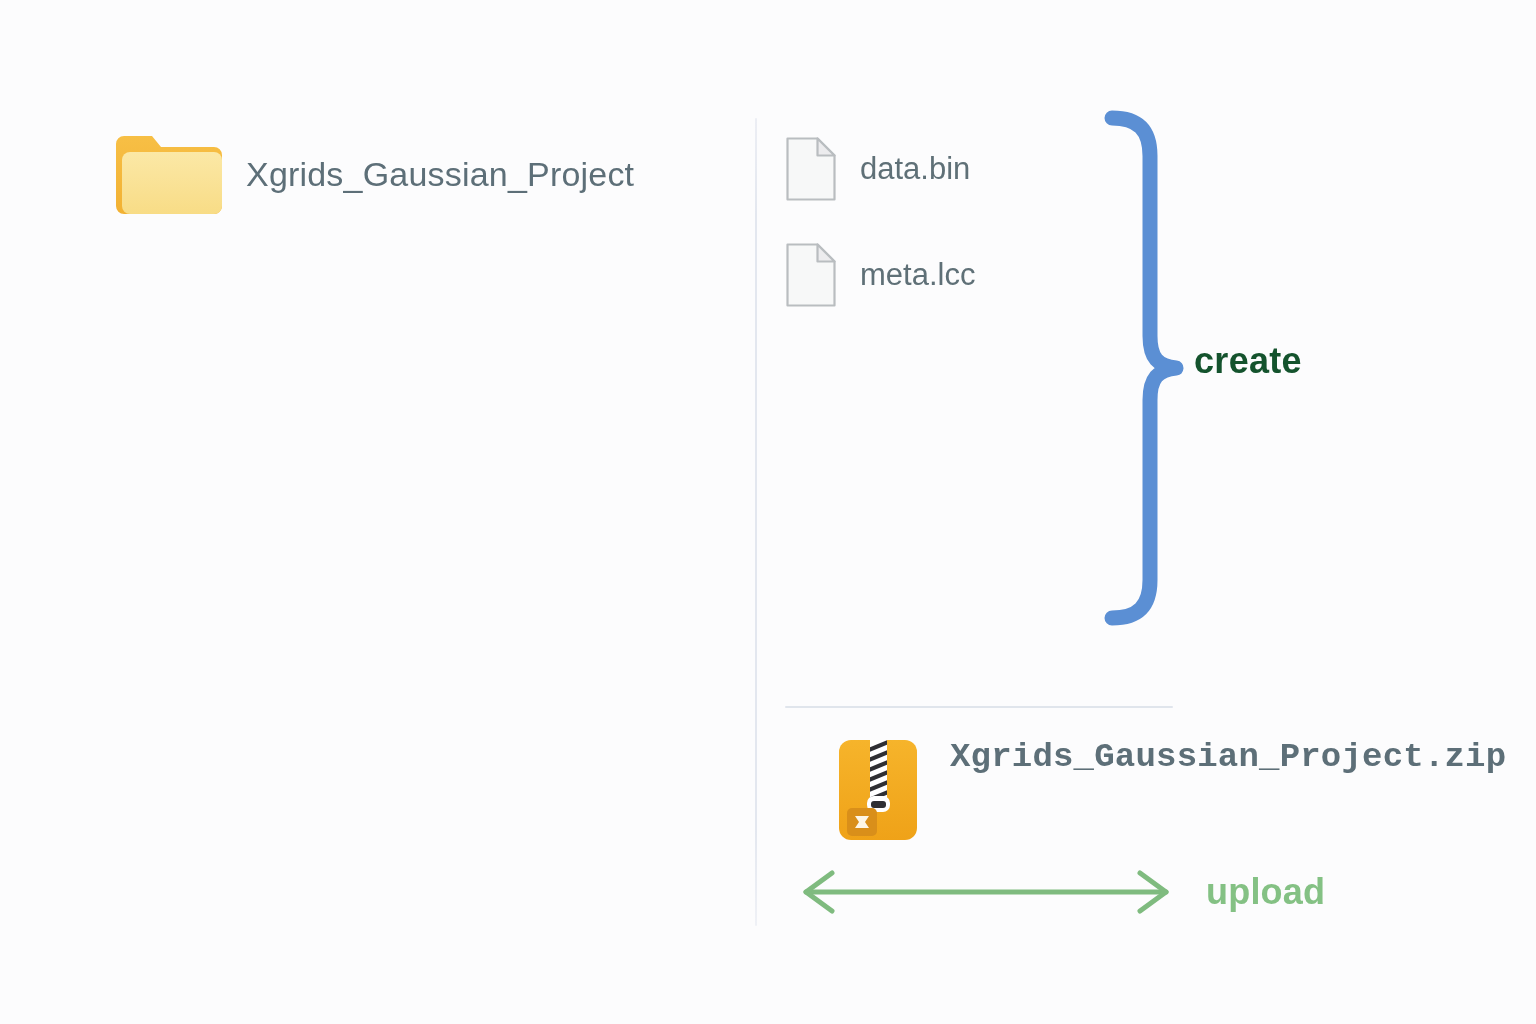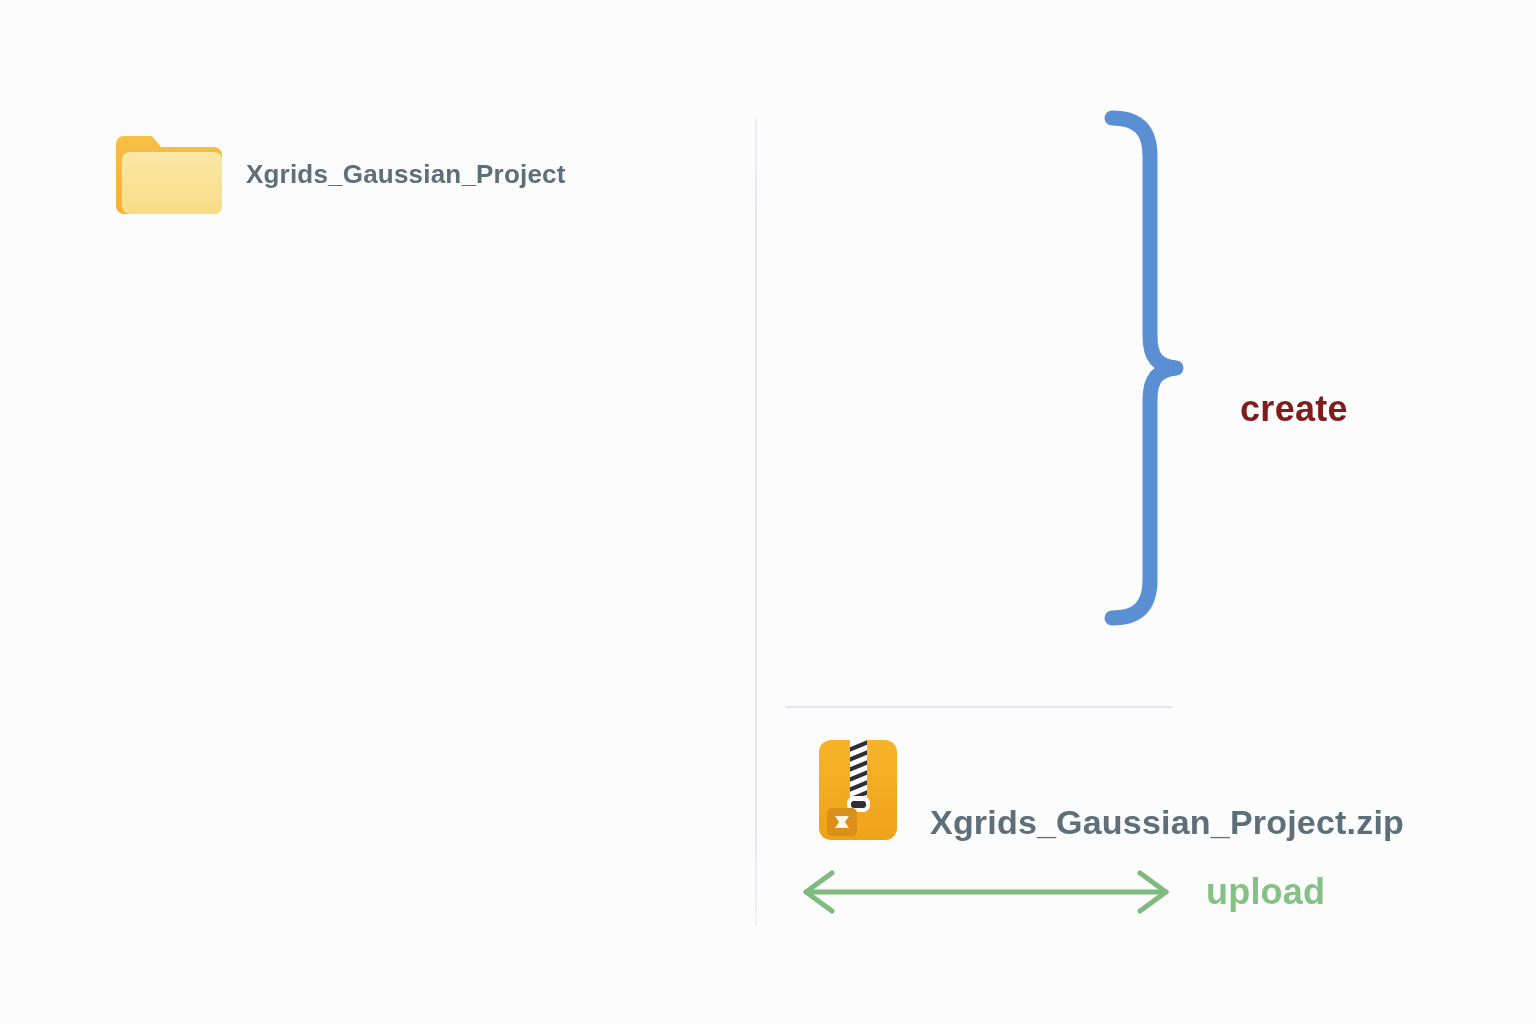--- a/index.html
+++ b/index.html
@@ -54,22 +54,22 @@
   }
   .folder-icon {
     width: 110px;
     height: 88px;
     position: relative;
     flex: none;
   }
   .folder-icon svg { display: block; }
   .folder-label {
     margin-left: 24px;
-    font-size: 26px;
-    font-weight: bold;
+    font-size: 34px;
+    font-weight: normal;
     color: #5d6f78;
     letter-spacing: 0.2px;
     white-space: nowrap;
   }
 
   
   .file-list {
     position: absolute;
     left: 786px;
     top: 138px;
@@ -98,37 +98,37 @@
   .brace-wrap {
     position: absolute;
     left: 1098px;
     top: 108px;
     width: 96px;
     height: 520px;
   }
   .brace-wrap svg { display: block; }
   .create-label {
     position: absolute;
-    left: 1240px;
+    left: 1194px;
     top: 340px;
     font-size: 36px;
     font-weight: bold;
-    color: #7f1d1d;
+    color: #14532d;
     letter-spacing: 0.3px;
     white-space: nowrap;
-    margin-top: 48px;
   }
 
   
   .zip-row {
     position: absolute;
-    left: 818px;
+    left: 838px;
     top: 738px;
     display: flex;
-    align-items: flex-end;
+    align-items: flex-start;
+    font-family: Liberation Mono, monospace;
   }
   .zip-icon {
     width: 80px;
     height: 104px;
     flex: none;
   }
   .zip-icon svg { display: block; }
   .zip-label {
     margin-left: 32px;
     font-size: 34px;
@@ -187,22 +187,40 @@
         <path d="M4 14 a8 8 0 0 1 8 -8 h28 l9 11 h53 a8 8 0 0 1 8 8 v51 a8 8 0 0 1 -8 8 h-90 a8 8 0 0 1 -8 -8 z" fill="url(#gFolderBack)"></path>
 
         <path d="M10 30 a8 8 0 0 1 8 -8 h84 a8 8 0 0 1 8 8 v46 a8 8 0 0 1 -8 8 h-84 a8 8 0 0 1 -8 -8 z" fill="url(#gFolderFront)"></path>
       </svg>
     </span>
     <span class="folder-label">Xgrids_Gaussian_Project</span>
   </div>
 
   <div class="file-list">
 
-
-
+    <div class="file-row">
+      <span class="file-icon">
+        <svg viewBox="0 0 50 64" width="50" height="64" xmlns="http://www.w3.org/2000/svg">
+          <path d="M1.5 1.5 h30 l17 17 v44 h-47 z" fill="#f7f8f8" stroke="#b9bdc0" stroke-width="2.2" stroke-linejoin="round"></path>
+          <path d="M31.5 1.5 v17 h17 z" fill="#ececee" stroke="#b9bdc0" stroke-width="2.2" stroke-linejoin="round"></path>
+        </svg>
+      </span>
+      <span class="file-label">data.bin</span>
+    </div>
+
+
+    <div class="file-row">
+      <span class="file-icon">
+        <svg viewBox="0 0 50 64" width="50" height="64" xmlns="http://www.w3.org/2000/svg">
+          <path d="M1.5 1.5 h30 l17 17 v44 h-47 z" fill="#f7f8f8" stroke="#b9bdc0" stroke-width="2.2" stroke-linejoin="round"></path>
+          <path d="M31.5 1.5 v17 h17 z" fill="#ececee" stroke="#b9bdc0" stroke-width="2.2" stroke-linejoin="round"></path>
+        </svg>
+      </span>
+      <span class="file-label">meta.lcc</span>
+    </div>
 
   </div>
 
   <div class="brace-wrap">
     <svg viewBox="0 0 96 520" width="96" height="520" xmlns="http://www.w3.org/2000/svg">
       <path d="M14 10
                C 40 10, 52 22, 52 48
                L 52 228
                C 52 250, 60 258, 78 260
                C 60 262, 52 270, 52 292

